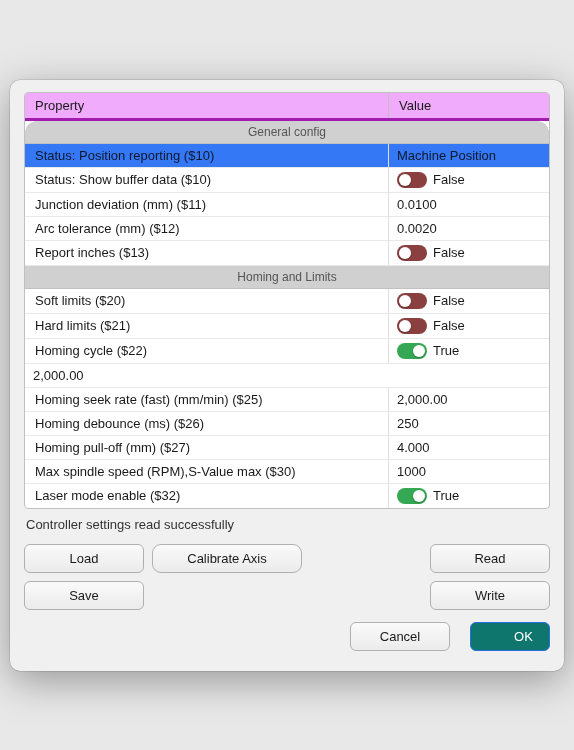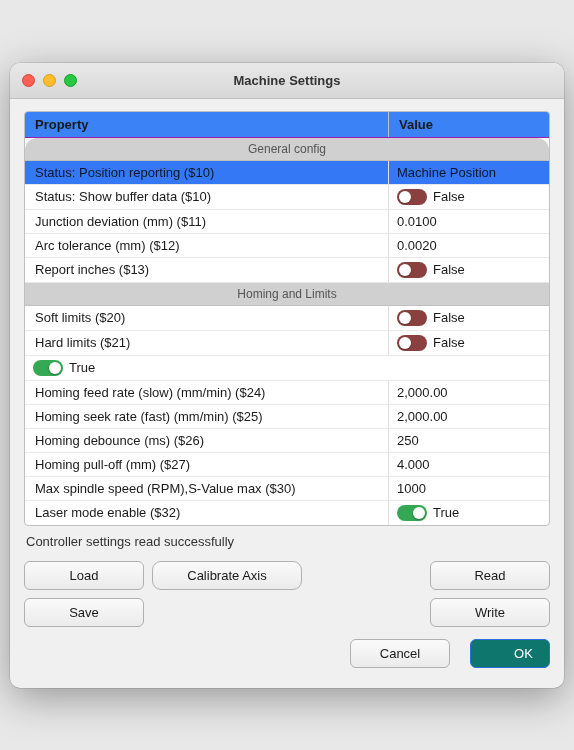--- a/index.html
+++ b/index.html
@@ -56,23 +56,23 @@
       padding: 12px 14px;
     }
     .table-container {
       border: 1px solid #c0c0c0;
       border-radius: 4px;
       overflow: hidden;
       background: white;
     }
     .table-header {
       display: flex;
-      background: #3b82f6;
-      border-bottom: 1px solid #a21caf;
-      font-weight: 700;
+      background: #f0abfc;
+      border-bottom: 3px solid #a21caf;
+      font-weight: 400;
     }
     .table-header .col-prop {
       flex: 1;
       padding: 5px 10px;
       border-right: 1px solid #c0c0c0;
     }
     .table-header .col-val {
       width: 160px;
       padding: 5px 10px;
     }
@@ -198,28 +198,20 @@
     .section-divider {
       background: #d0d0d0;
       border-bottom: 1px solid #c0c0c0;
     }
   </style>
 </head>
 <body>
 
 <div class="window">
 
-  <div class="titlebar">
-    <div class="window-controls">
-      <div class="control-btn control-close"></div>
-      <div class="control-btn control-minimize"></div>
-      <div class="control-btn control-maximize"></div>
-    </div>
-    <span class="titlebar-title">Machine Settings</span>
-  </div>
 
   <div class="content">
 
     <div class="table-container">
 
       <div class="table-header">
         <div class="col-prop">Property</div>
         <div class="col-val">Value</div>
       </div>
 
@@ -270,28 +262,28 @@
 
         <div class="data-row">
           <div class="col-prop">Hard limits ($21)</div>
           <div class="col-val">
             <span class="toggle toggle-off"></span>
             <span>False</span>
           </div>
         </div>
 
         <div class="data-row">
+          <div class="col-prop">Homing cycle ($22)</div>
           <div class="col-val">
             <span class="toggle toggle-on"></span>
             <span>True</span>
           </div>
         </div>
 
         <div class="data-row">
-          <div class="col-prop">Homing feed rate (slow) (mm/min) ($24)</div>
           <div class="col-val">2,000.00</div>
         </div>
 
         <div class="data-row">
           <div class="col-prop">Homing seek rate (fast) (mm/min) ($25)</div>
           <div class="col-val">2,000.00</div>
         </div>
 
         <div class="data-row">
           <div class="col-prop">Homing debounce (ms) ($26)</div>

